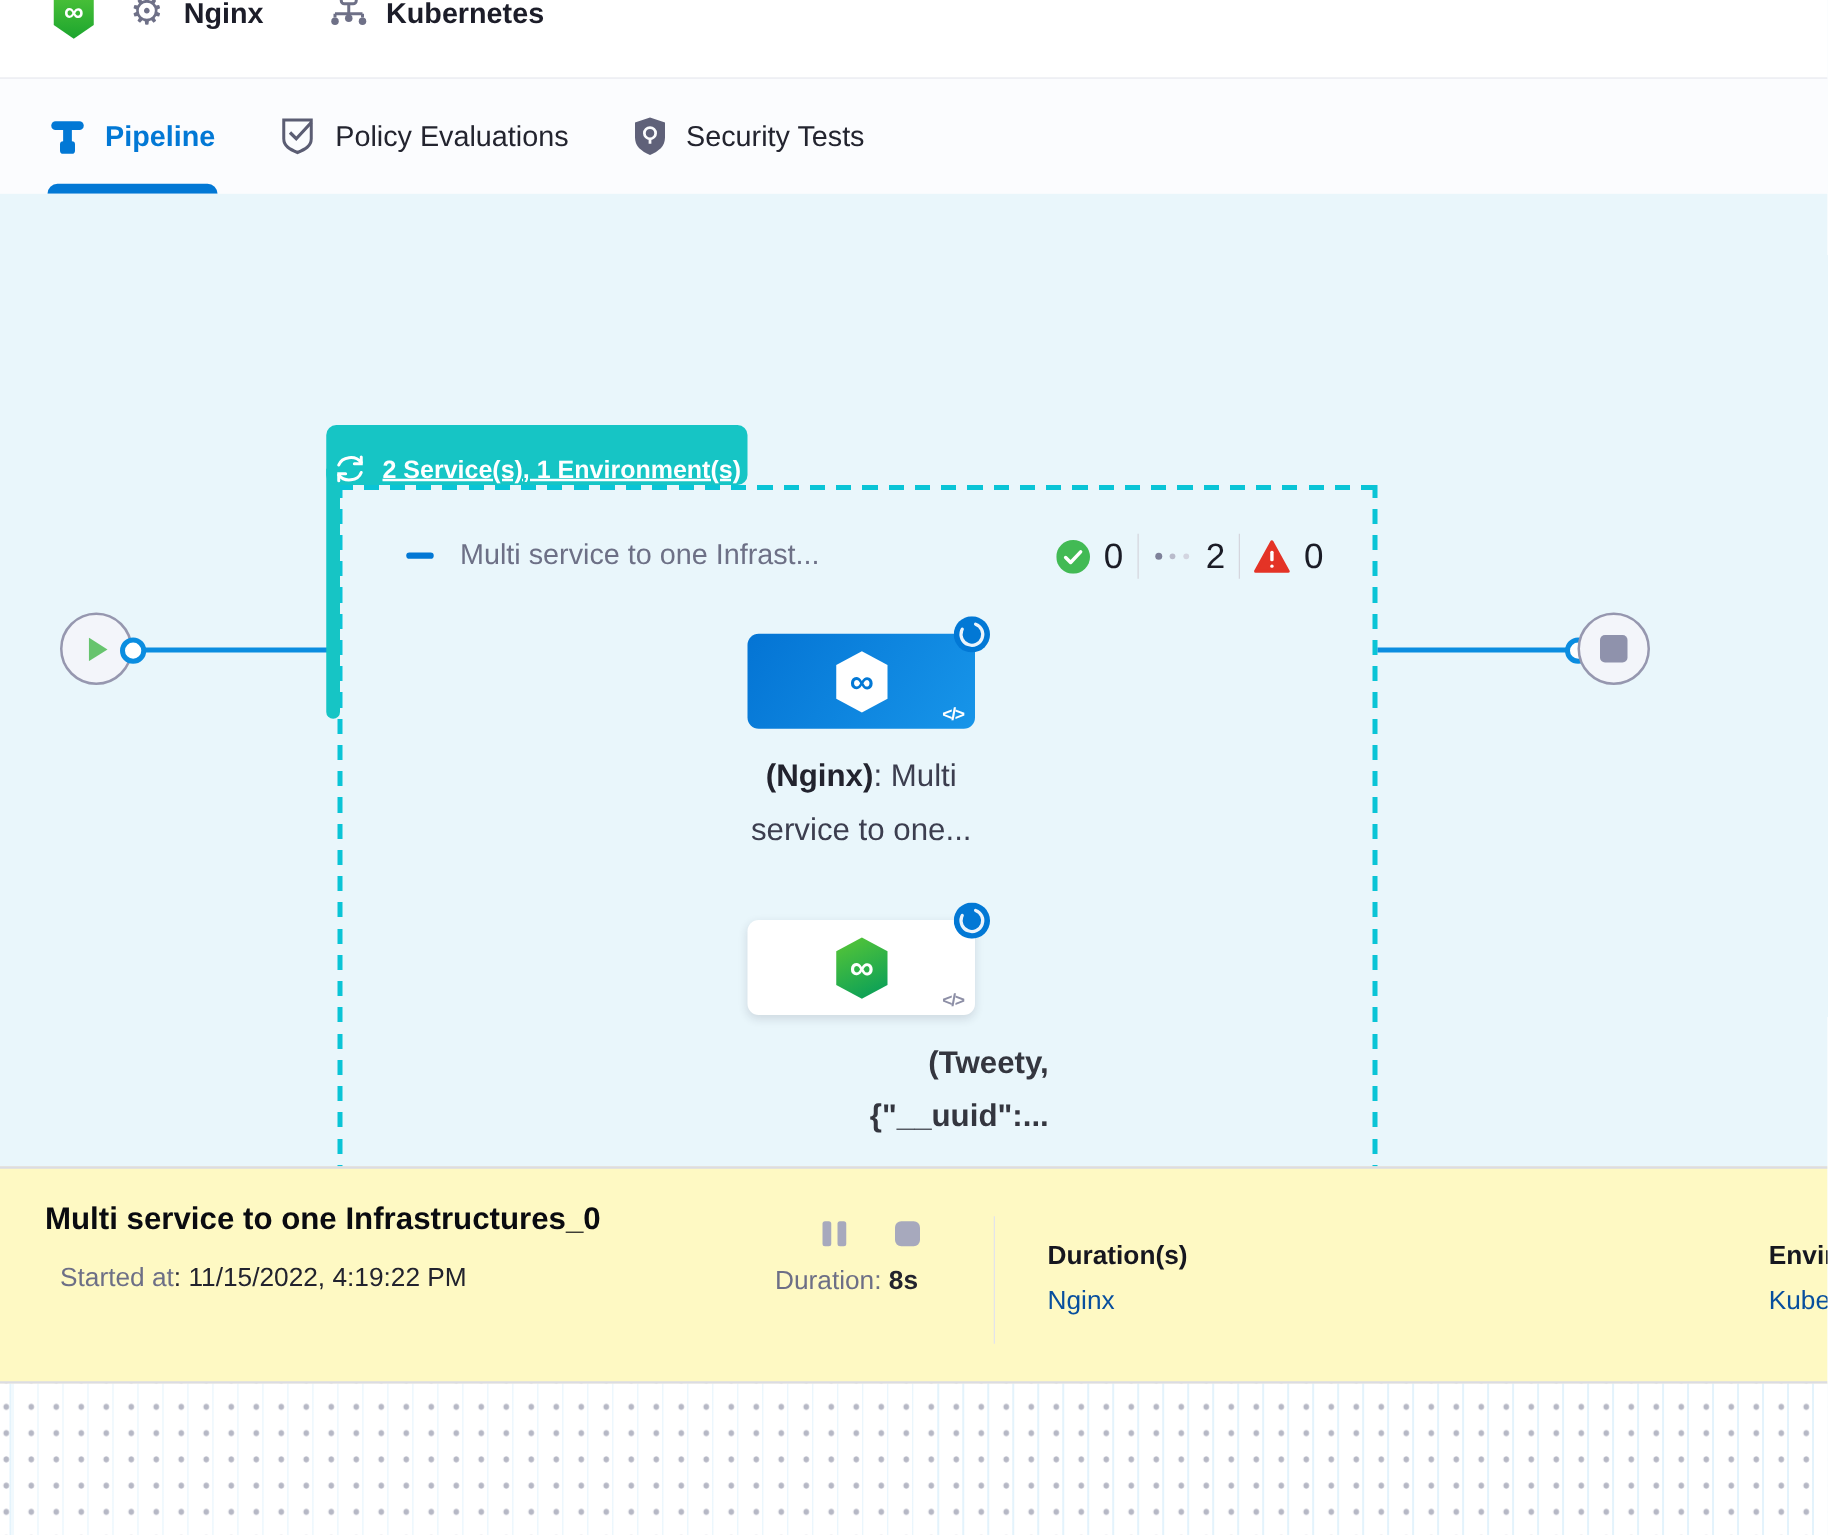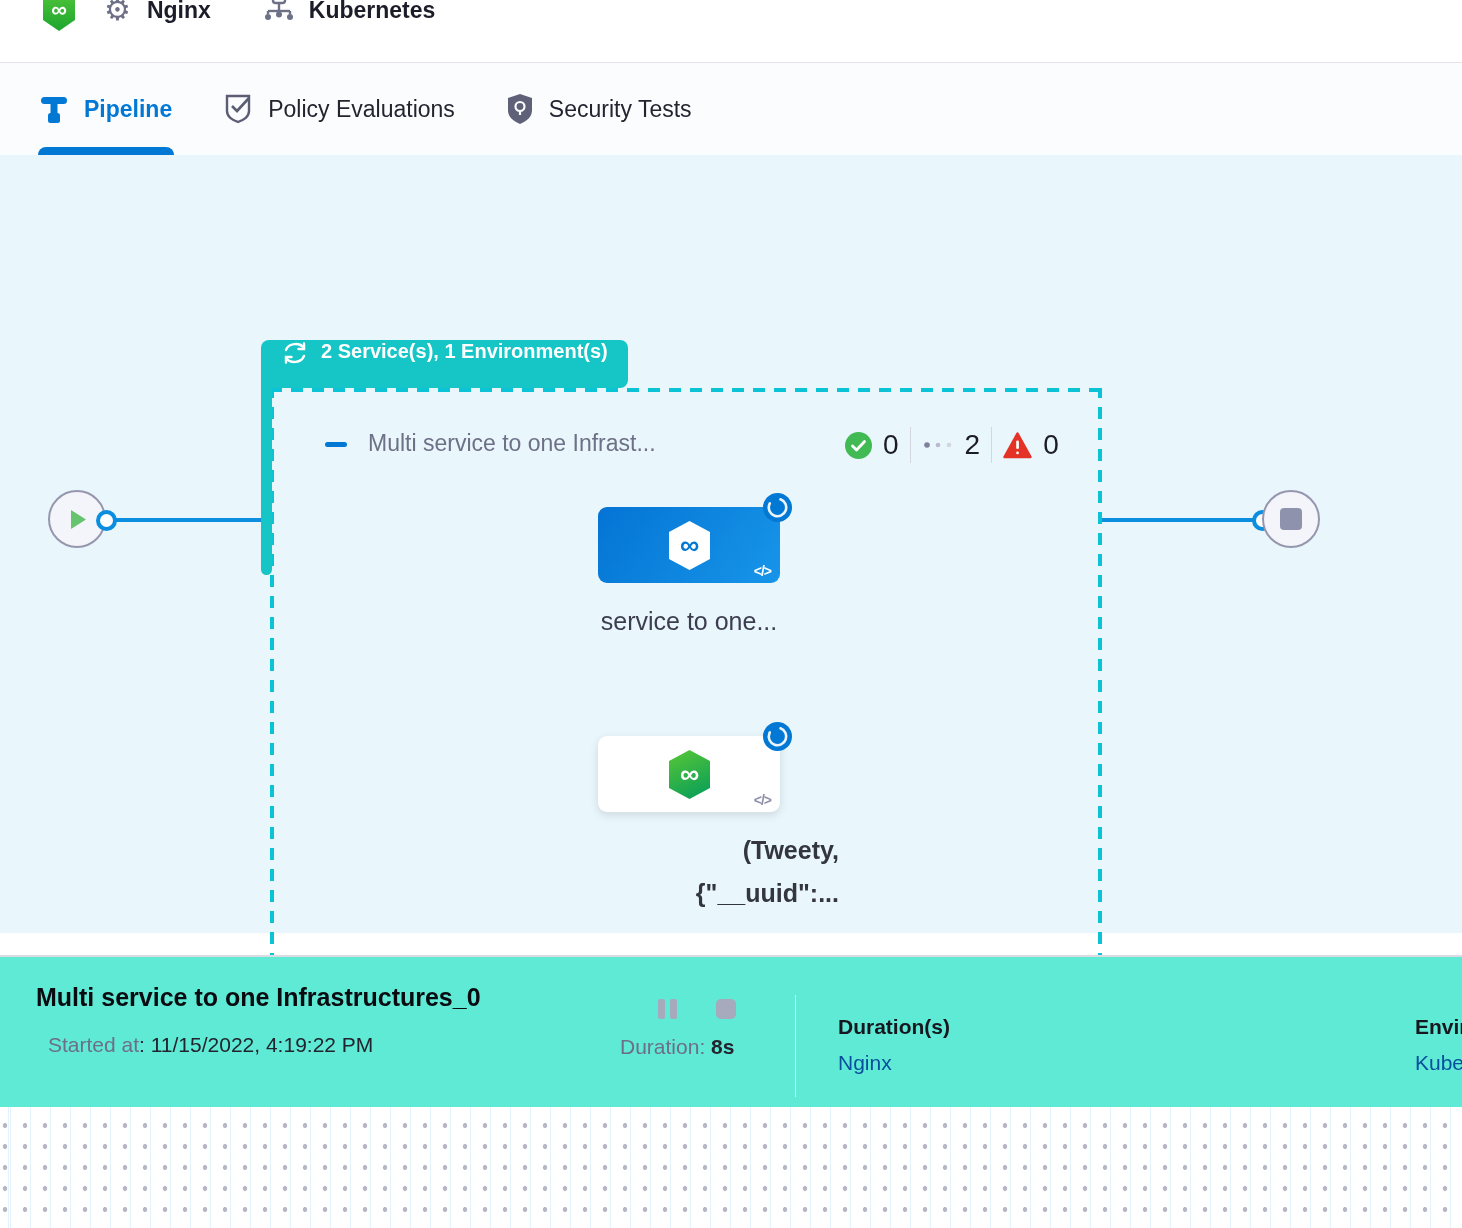--- a/index.html
+++ b/index.html
@@ -30,23 +30,23 @@
             background:#e9f6fb; }
   .node-circle { position:absolute; width:58px; height:58px; border-radius:50%;
             background:#f3f5fa; border:2px solid #9697af; display:flex;
             align-items:center; justify-content:center; cursor:pointer; }
   .edge { position:absolute; height:4px; background:#0b8de0; top:363px; }
   .ring { position:absolute; width:21px; height:21px; border-radius:50%;
           background:#fff; border:4px solid #0b8de0; top:355px; }
   .stop-square { width:22px; height:22px; border-radius:4px; background:#8f92ac; }
 
   .stage-badge { position:absolute; left:261px; top:185px; height:48px;
-          background:#16c5c5; border-radius:8px; display:flex; align-items:flex-start;
-          gap:12px; padding:0 20px; color:#fff; font-size:20px; font-weight:700;
-          cursor:pointer; z-index:3; }
+          background:#16c5c5; border-radius:8px; display:flex; align-items:flex-end;
+          gap:12px; padding:0 5px; color:#fff; font-size:20px; font-weight:700;
+          cursor:pointer; z-index:3;text-decoration:underline; }
   .stage-rail { position:absolute; left:261px; top:220px; width:11px; height:200px;
           background:#16c5c5; border-radius:0 0 8px 8px; z-index:2; }
 
   .dash-box { position:absolute; left:270px; top:233px; width:832px; height:619px; }
   .dash-h { position:absolute; height:4px; left:0; right:0;
             background:repeating-linear-gradient(90deg,#0ac4d6 0 12px,transparent 12px 21px); }
   .dash-v { position:absolute; width:4px; top:0; bottom:0;
             background:repeating-linear-gradient(0deg,#0ac4d6 0 12px,transparent 12px 21px); }
 
   .collapse-minus { position:absolute; left:325px; top:287px; width:22px; height:5px;
@@ -67,22 +67,22 @@
             box-shadow:0 3px 8px rgba(40,41,61,.14); }
   .svc-card.white .code-glyph { color:#8d8fa6; }
   .spinner-badge { position:absolute; top:-14px; right:-12px; }
 
   .svc-label { position:absolute; width:300px; text-align:center; font-size:25px;
             line-height:43px; color:#3c3e4f; }
   .svc-label b { color:#22232e; }
   .svc-label.bold-all { font-weight:700; color:#34363f; }
 
   
-  .summary { position:absolute; top:955px; left:0; width:100%; height:174px;
-             background:#5eead4; border-top:2px solid #dbdce3; border-bottom:2px solid #dbdce3; }
+  .summary { position:absolute; top:933px; left:0; width:100%; height:174px;
+             background:#fef9c3; border-top:2px solid #dbdce3; border-bottom:2px solid #dbdce3; }
   .sum-title { position:absolute; left:36px; top:26px; font-size:25px; font-weight:700;
              color:#0a0b10; }
   .sum-line { position:absolute; left:36px; top:76px; font-size:21px; color:#22232e;margin-left:12px; }
   .muted { color:#6d6f86; }
   .ctl-pause { position:absolute; left:658px; top:42px; display:flex; gap:5px; cursor:pointer; }
   .ctl-pause i { display:block; width:7px; height:20px; background:#a7a9bd; border-radius:2px; }
   .ctl-stop { position:absolute; left:716px; top:42px; width:20px; height:20px;
              background:#a7a9bd; border-radius:5px; cursor:pointer; }
   .sum-duration { position:absolute; left:620px; top:78px; font-size:21px; color:#22232e; }
   .sum-divider { position:absolute; left:795px; top:38px; width:1px; height:102px; background:#e3e4ea; }
@@ -236,20 +236,21 @@
     </span>
     <span class="code-glyph">&lt;/&gt;</span>
     <span class="spinner-badge">
       <svg width="29" height="29" viewBox="0 0 29 29">
         <circle cx="14.5" cy="14.5" r="14.5" fill="#0278d5"></circle>
         <circle cx="14.5" cy="14.5" r="8.7" fill="none" stroke="rgba(255,255,255,.92)" stroke-width="2.6" stroke-dasharray="42 13" stroke-linecap="round" transform="rotate(-70 14.5 14.5)"></circle>
       </svg>
     </span>
   </div>
   <div class="svc-label" style="left:539px; top:445px;">
+    <div><b>(Nginx)</b><span>: Multi</span></div>
     <div>service to one...</div>
   </div>
 
   <div class="svc-card white">
     <span class="hex">
       <svg width="47" height="51" viewBox="0 0 47 51">
         <defs>
             <linearGradient id="gg" x1="0" y1="0" x2="0.4" y2="1">
           <stop offset="0" stop-color="#59c735"></stop>
               <stop offset="1" stop-color="#12a355"></stop>

